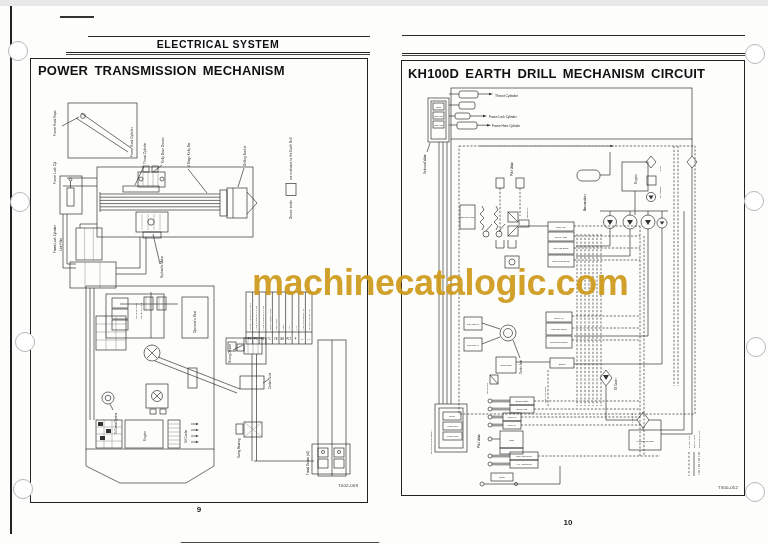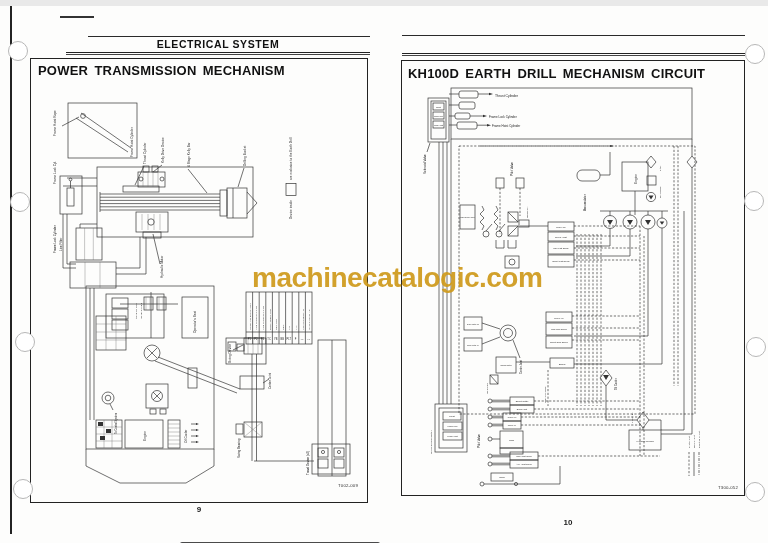--- a/index.html
+++ b/index.html
@@ -8,21 +8,21 @@
   .abs{position:absolute;box-sizing:border-box;}
   .scanline{width:2px;background:#232323;}
   .rule{border-top:1.4px solid #2a2a2a;}
   .drule{height:3.4px;border-top:1.7px solid #222;border-bottom:0.8px solid #444;}
   .pbox{border:1.3px solid #222;background:transparent;}
   .hdr{font-weight:bold;font-size:10.5px;letter-spacing:.6px;text-align:center;color:#111;}
   .ttl{font-weight:bold;font-size:13px;letter-spacing:.2px;word-spacing:2.5px;color:#111;}
   .pgnum{font-size:8px;font-weight:bold;text-align:center;color:#222;}
   .fignum{font-size:4.3px;text-align:right;color:#333;letter-spacing:.2px;}
   .hole{width:20px;height:20px;border-radius:50%;border:1.6px solid #b7b7b7;background:#fff;z-index:6;}
-  .wm{z-index:8;font-weight:bold;font-size:28px;letter-spacing:-0.5px;opacity:.93;white-space:nowrap;}
+  .wm{z-index:8;font-weight:bold;font-size:36px;letter-spacing:-0.5px;opacity:.93;white-space:nowrap;}
   .strip{border-radius:2px;filter:blur(.6px);}
   svg{position:absolute;left:0;top:0;z-index:3;}
   svg line,svg rect,svg polyline,svg polygon,svg circle,svg path{stroke:#333;stroke-width:.7;fill:none;}
   svg .lt{stroke:#6a6a6a;stroke-width:.38;}
   svg .dash{stroke-dasharray:2.2 1.6;}
   svg .dd{stroke-dasharray:3 1.1 .8 1.1;}
   svg .fill{fill:#333;stroke:none;}
   svg text{fill:#1d1d1d;stroke:none;font-family:"Liberation Sans",sans-serif;}
   .fs17{font-size:1.7px}.fs19{font-size:1.9px}.fs2{font-size:2px}.fs21{font-size:2.1px}
   .fs22{font-size:2.2px}.fs24{font-size:2.4px}.fs26{font-size:2.6px}

